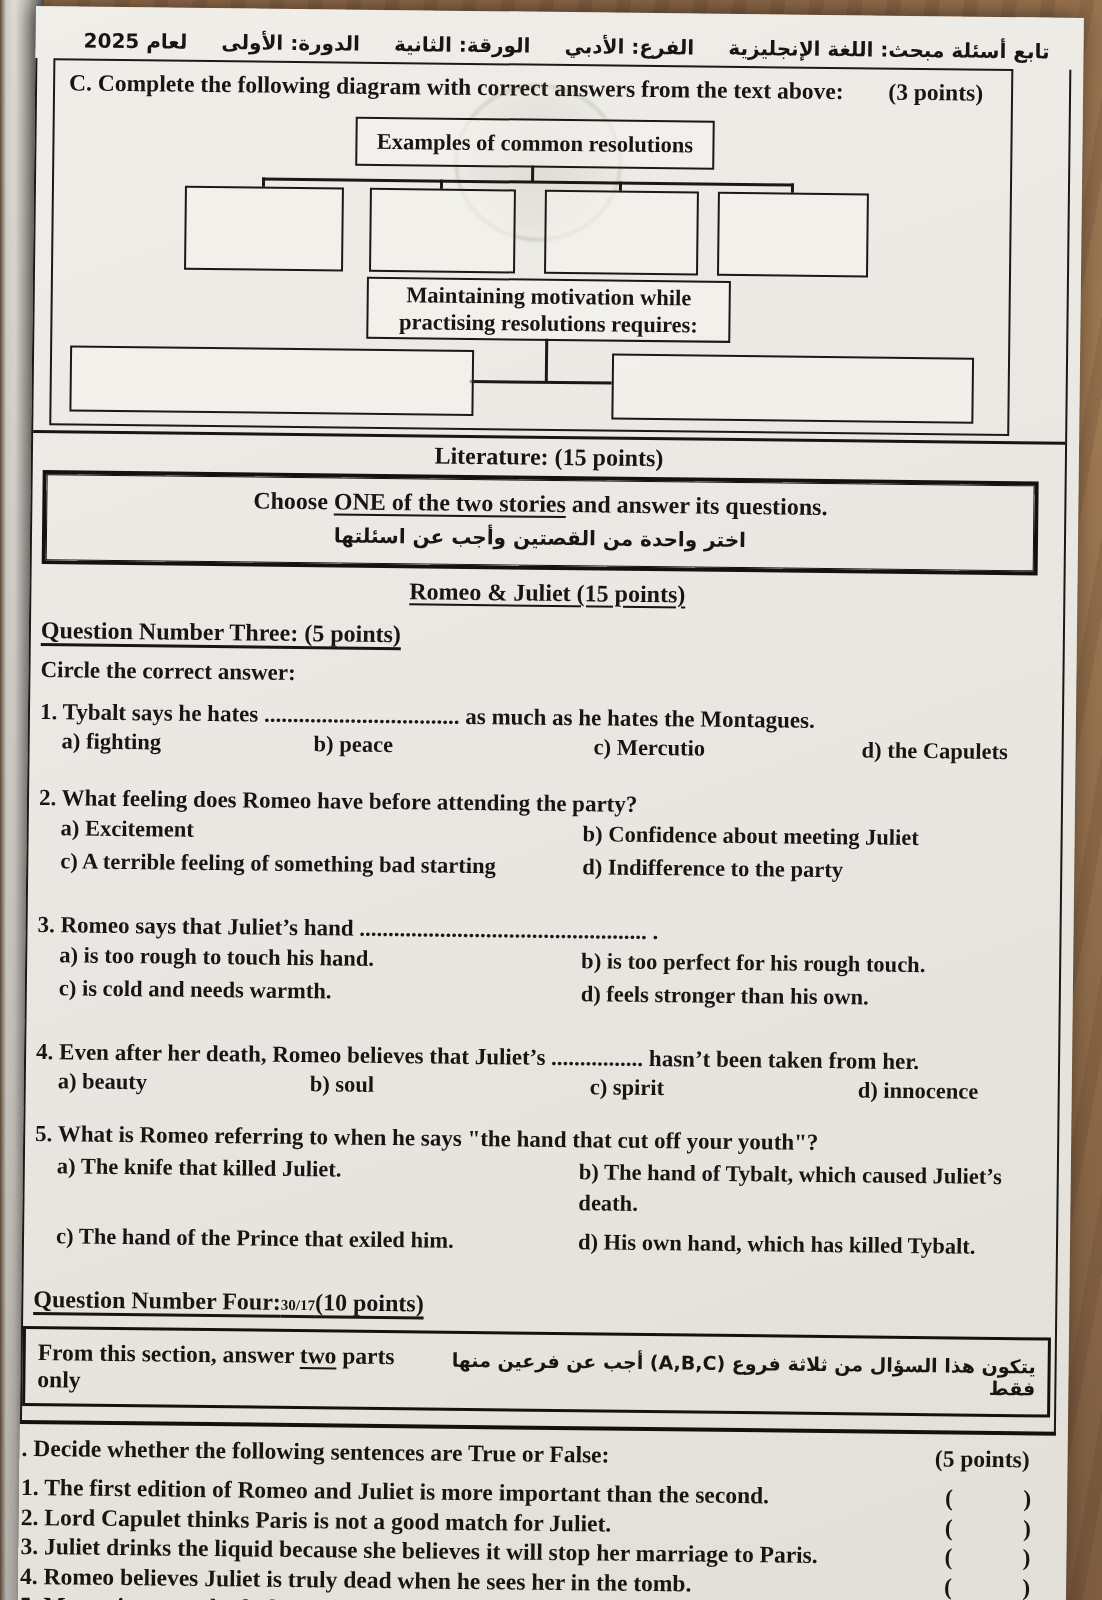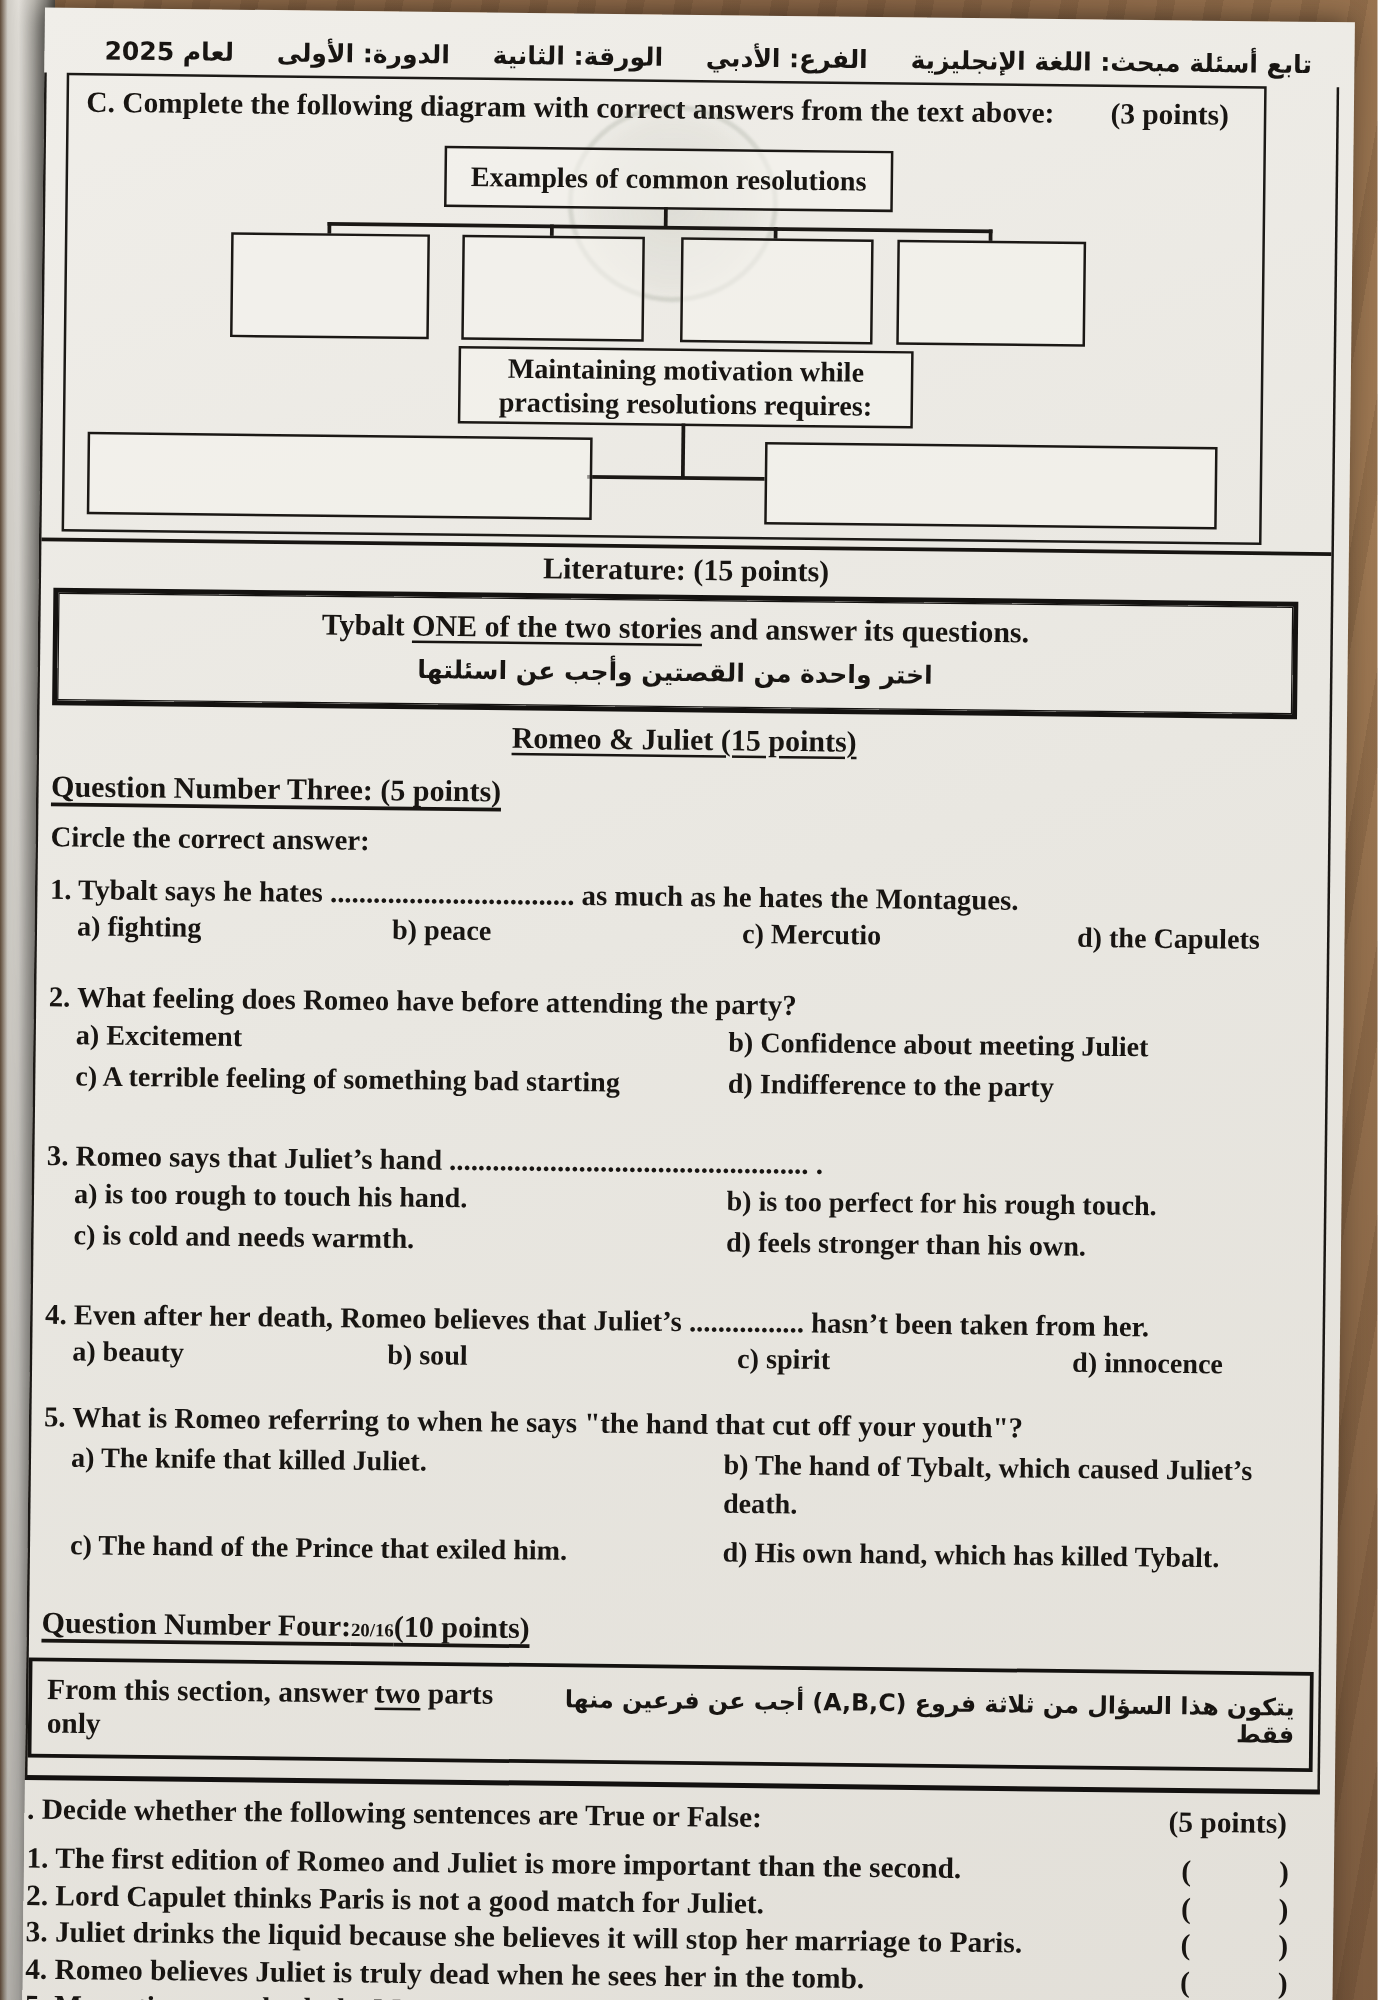--- a/index.html
+++ b/index.html
@@ -136,21 +136,21 @@
         <div class="dbox" style="left:548px;top:242px;width:358px;height:62px;"></div>
       </div>
     </div>
 
     <hr class="hr1">
 
     <div class="lit-head">Literature: (15 points)</div>
 
     <div class="choose-box">
       <div class="choose-en">
-        <span>Tybalt </span><span class="u">ONE of the two stories</span><span> and answer its questions.</span>
+        <span>Choose </span><span class="u">ONE of the two stories</span><span> and answer its questions.</span>
       </div>
       <div class="choose-ar">اختر واحدة من القصتين وأجب عن اسئلتها</div>
     </div>
 
     <div class="story-head">
       <span>Romeo &amp; Juliet (15 points)</span>
     </div>
 
     <div class="qwrap">
       <span class="q3-head">Question Number Three: (5 points)</span>
@@ -201,21 +201,21 @@
         <div class="opts row2 tall">
           <span>a) The knife that killed Juliet.</span>
           <span>b) The hand of Tybalt, which caused Juliet’s death.</span>
           <span>c) The hand of the Prince that exiled him.</span>
           <span>d) His own hand, which has killed Tybalt.</span>
         </div>
       </div>
 
       
       <span class="q4-head">
-        <span>Question Number Four:</span><span class="small">20/16</span><span>(10 points)</span>
+        <span>Question Number Four:</span><span class="small">30/17</span><span>(10 points)</span>
       </span>
     </div>
 
     <div class="instr-box">
       <span class="instr-en">
         <span>From this section, answer </span><span class="u">two</span><span> parts only</span>
       </span>
       <span class="instr-ar">يتكون هذا السؤال من ثلاثة فروع (A,B,C) أجب عن فرعين منها فقط</span>
     </div>
 

